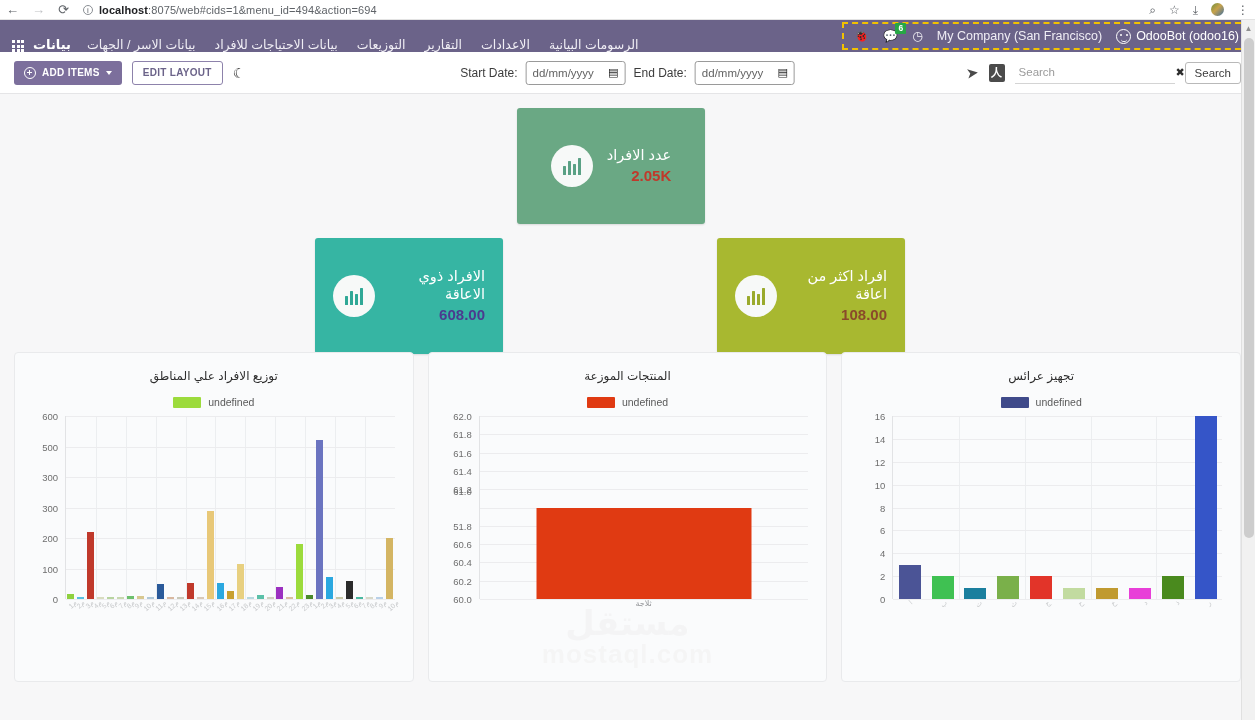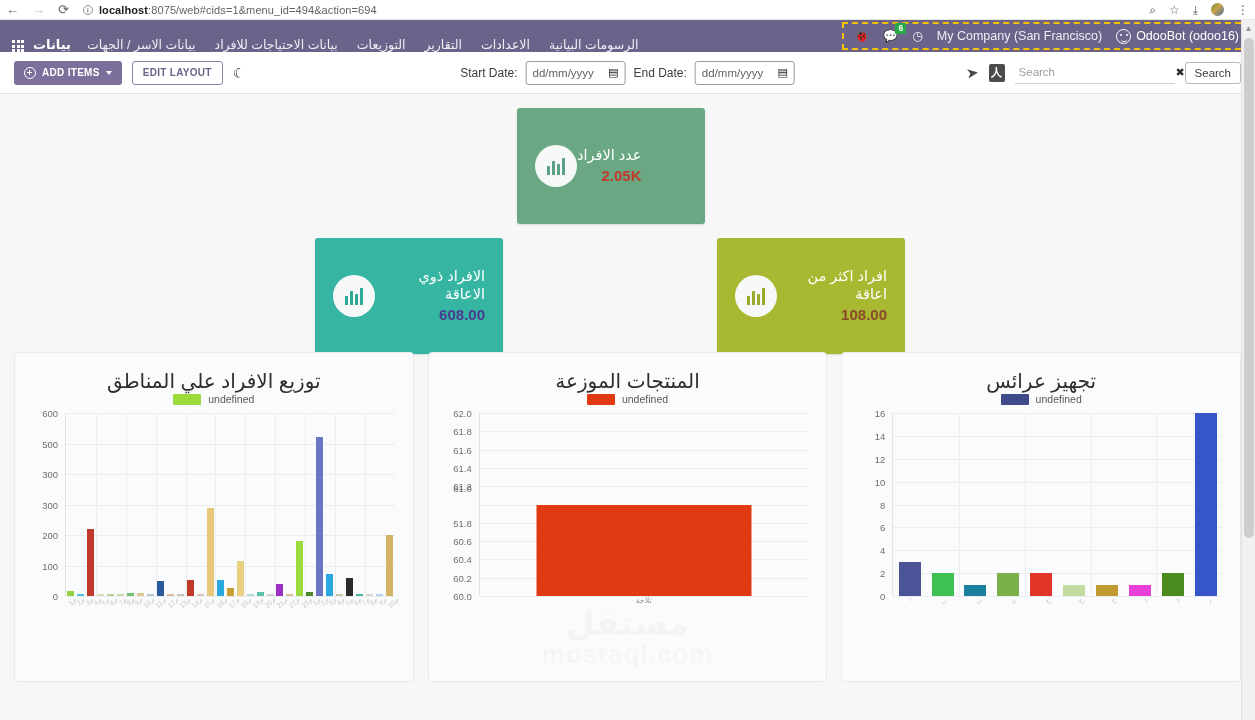--- a/index.html
+++ b/index.html
@@ -140,43 +140,43 @@
 
   
   .dash{
     height:646px; overflow:hidden; position:relative; background:#f7f7f8;
     padding:0 14px;
   }
 
   .kpi-row{ position:relative; height:258px; }
   .kpi-card{
     position:absolute; border-radius:3px; display:flex; align-items:center;
-    padding:0 18px; box-shadow:0 1px 2px rgba(0,0,0,.12);
+    gap:14px; padding:0 18px; box-shadow:0 1px 2px rgba(0,0,0,.12);justify-content:center;
   }
   .kpi-1{ left:503px; top:14px; width:188px; height:116px; background:#6aa884; }
   .kpi-2{ left:301px; top:144px; width:188px; height:116px; background:#36b5a3; }
   .kpi-3{ left:703px; top:144px; width:188px; height:116px; background:#a8b830; }
   .kpi-icon{
     width:42px;height:42px;border-radius:50%;background:#f7f9f8;flex:none;
     display:flex; align-items:flex-end; justify-content:center; padding-bottom:12px; gap:1.5px;
   }
   .kpi-icon i{ display:block; width:3.5px; border-radius:.5px; }
   .kpi-text{ display:flex; flex-direction:column; gap:3px; direction:rtl; }
   .kpi-label{ color:#ffffff; font-size:14.5px; line-height:1.2; }
   .kpi-value{ font-size:15px; font-weight:700; line-height:1.2; direction:ltr; text-align:right; }
 
   
   .charts-row{ display:flex; gap:14px; }
   .chart-card{
     flex:1; background:#fafbfc; border:1px solid #e9eaec; border-radius:4px;
     height:330px; padding:16px 10px 0; position:relative; overflow:hidden;
   }
   .chart-title{
-    text-align:center; font-size:20px; color:#2e2e2e; direction:rtl;
-    font-weight:400;
+    text-align:center; font-size:12px; color:#2e2e2e; direction:rtl;
+    margin-bottom:13px; font-weight:400;
   }
   .chart-legend{ display:flex; align-items:center; justify-content:center; gap:7px; margin-bottom:8px; }
   .legend-swatch{ width:28px; height:11px; border-radius:1px; }
   .legend-label{ font-size:10.5px; color:#5a5a5a; }
 
   .plot{ position:relative; height:205px; margin:0 8px 0 6px; }
   .y-axis{
     position:absolute; left:0; top:0; bottom:22px; width:32px;
   }
   .y-tick{

